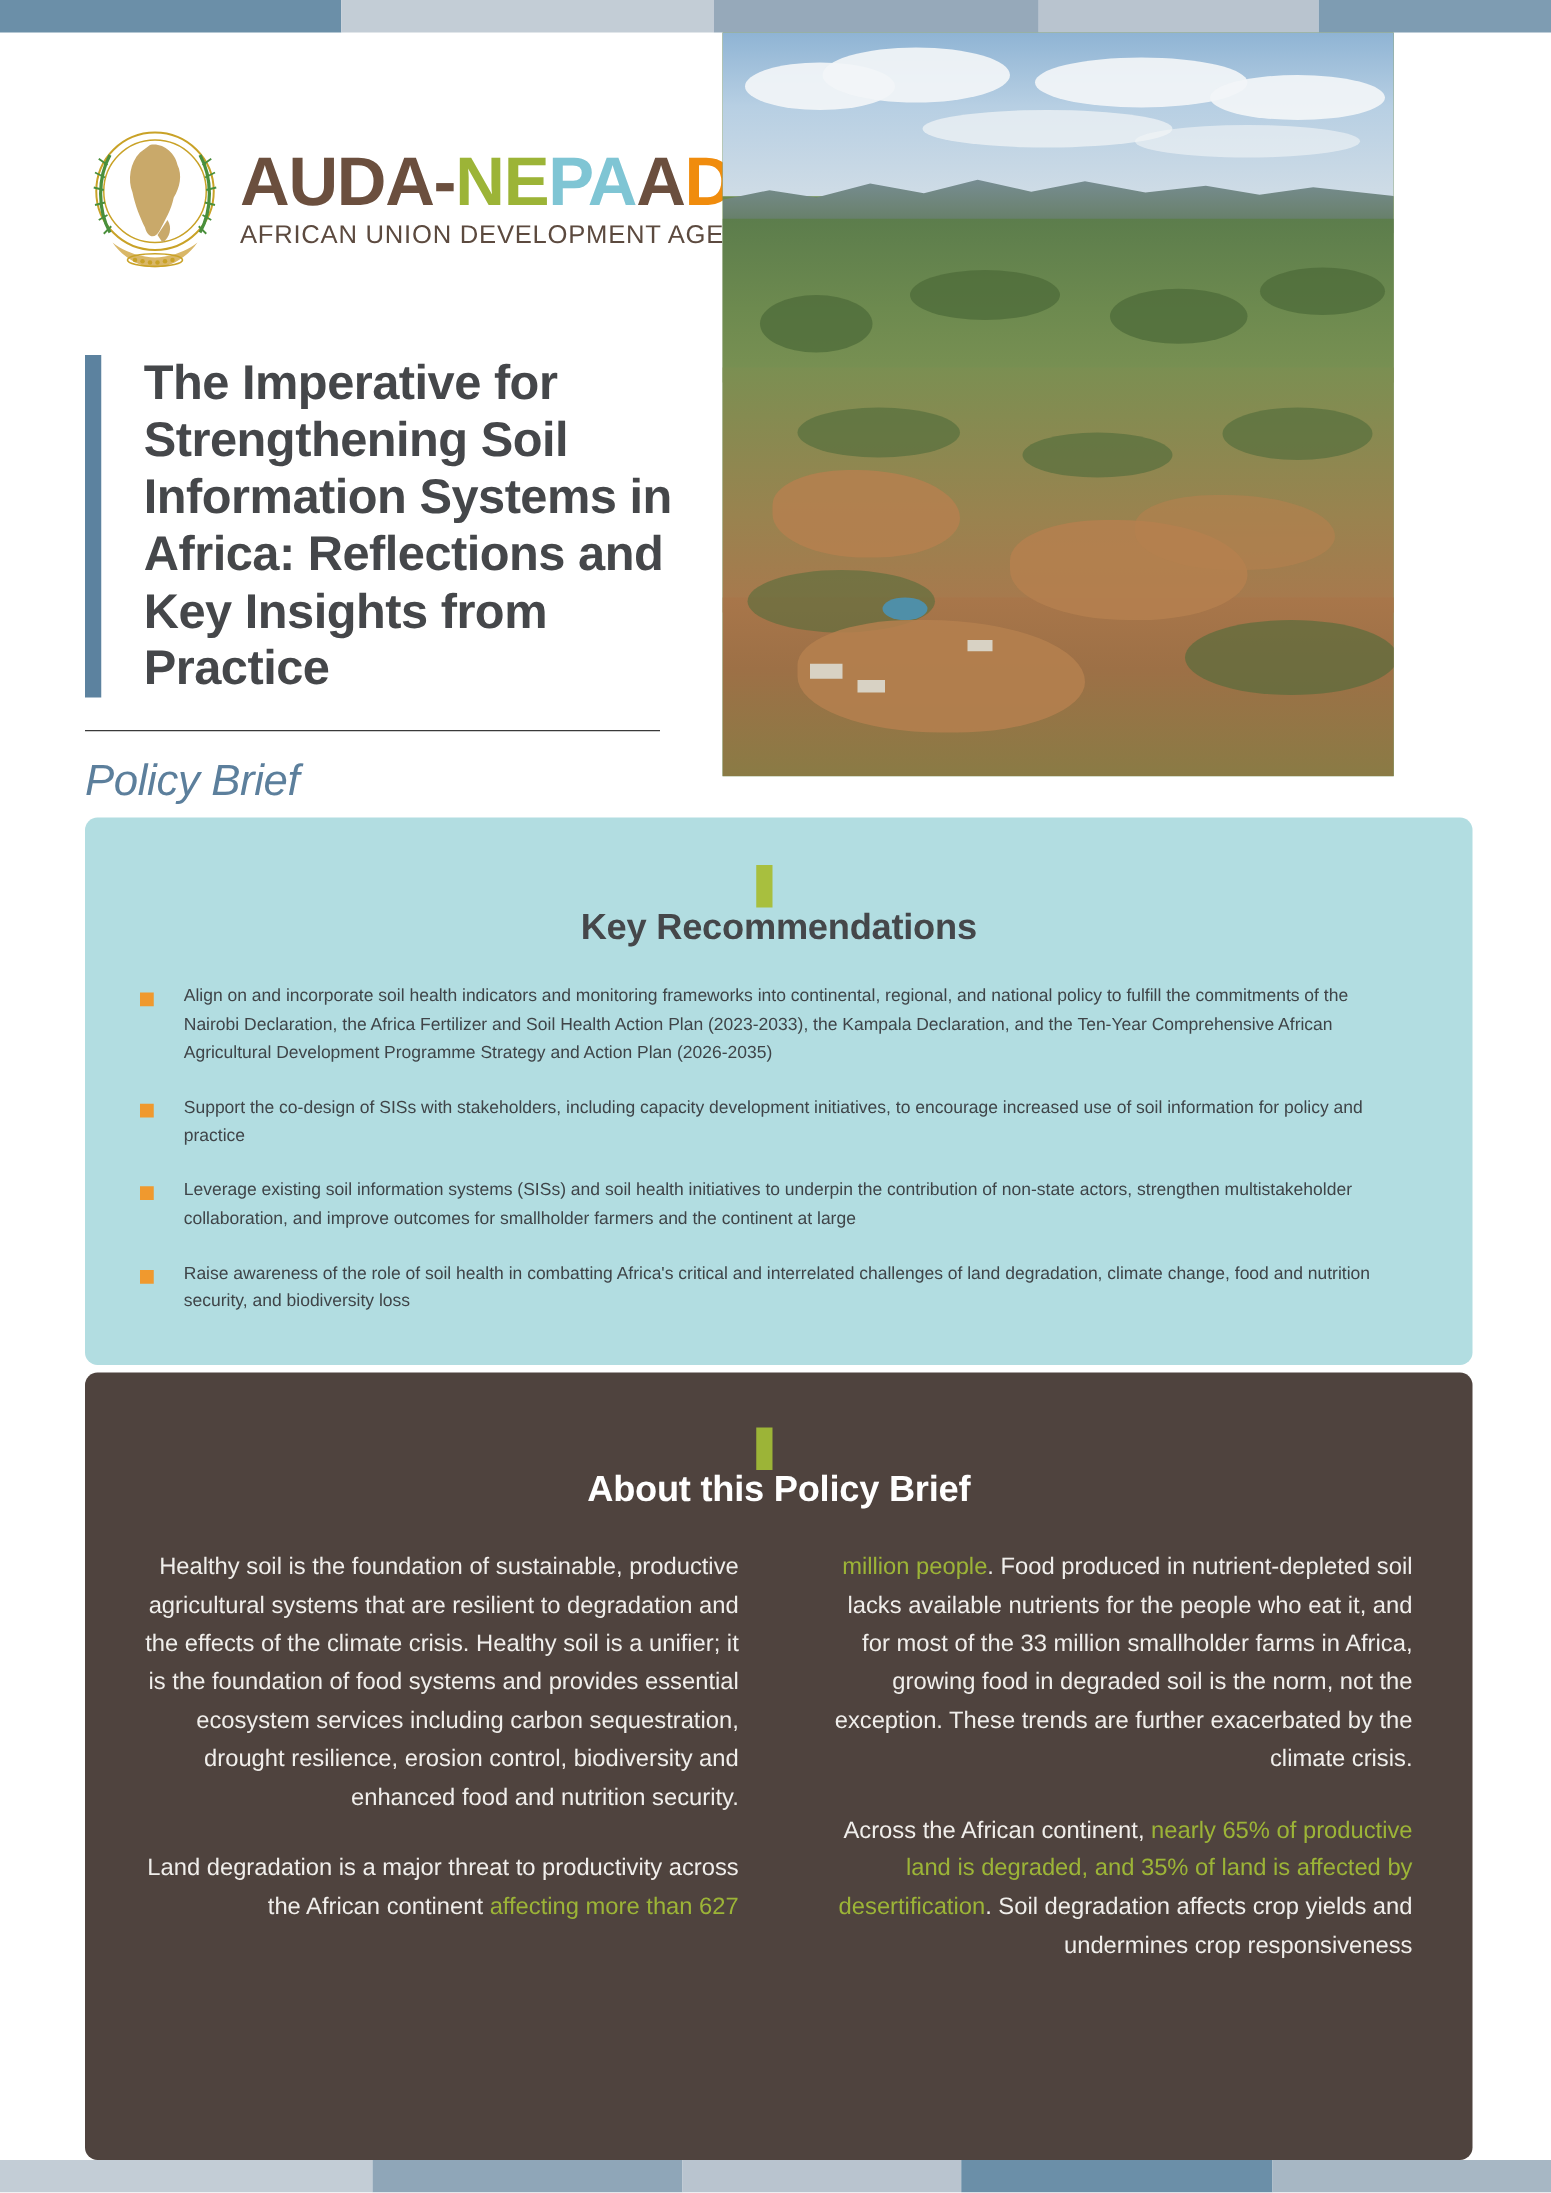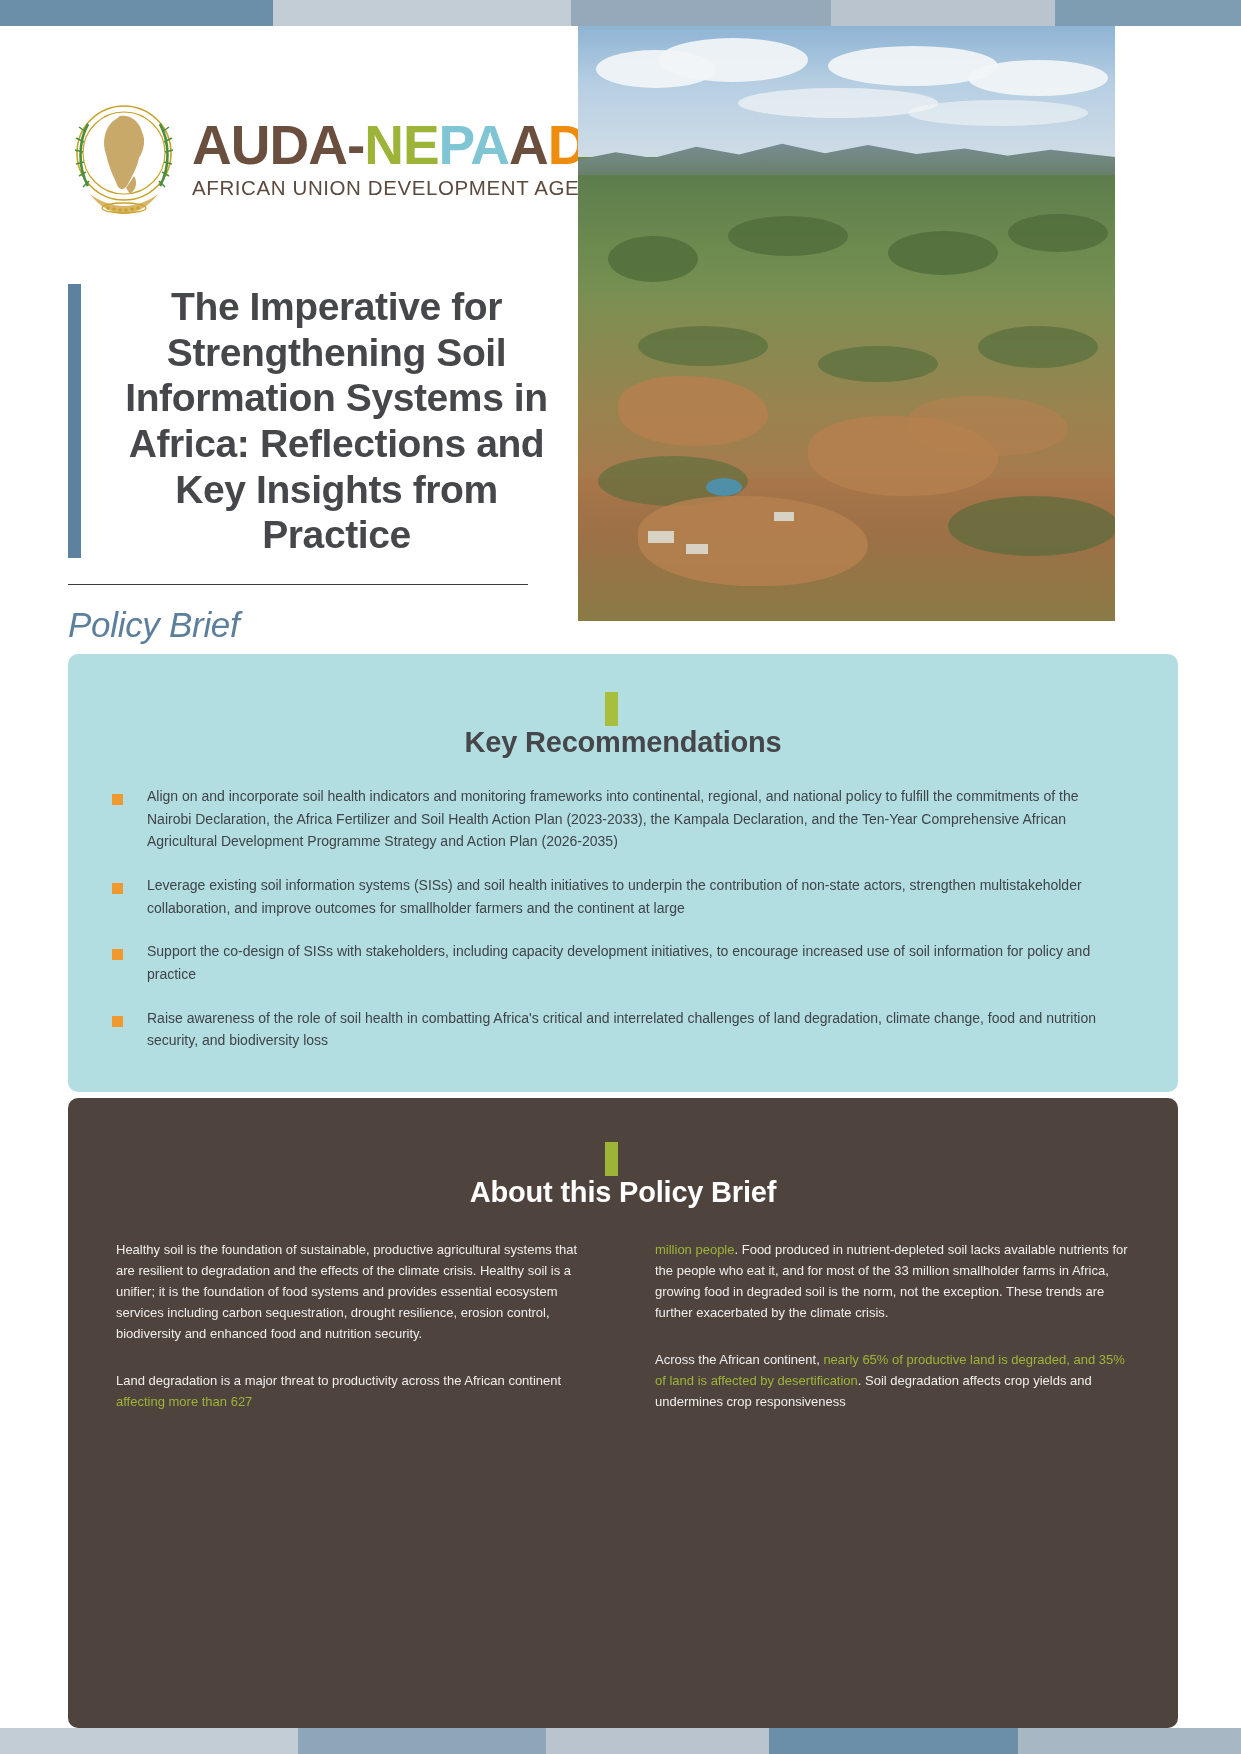--- a/index.html
+++ b/index.html
@@ -69,21 +69,21 @@
     white-space: nowrap;
   }
 
   
   .title-area {
     position: absolute;
     left: 68px;
     top: 258px;
     width: 490px;
   }
-  .title-row { display: flex; text-align: center; }
+  .title-row { display: flex; }
   .title-bar-accent {
     width: 13px;
     background: #5c829f;
     flex: none;
     margin-right: 34px;
   }
   .doc-title {
     font-size: 39px;
     line-height: 1.17;
     font-weight: bold;
@@ -230,23 +230,24 @@
     box-sizing: border-box;
     overflow: hidden;
   }
   .about-cols {
     display: flex;
     gap: 64px;
     margin-top: 30px;
   }
   .about-col {
     flex: 1;
-    font-size: 13px;
+    font-size: 19px;
     line-height: 1.62;
     color: #f0eeeb;
+    text-align: right;
   }
   .about-col p { margin: 0 0 26px 0; }
   .hl { color: #9cb437; }
 </style>
 </head>
 <body>
 
 <div class="edge-bar top">
   <div class="edge-seg" style="width:22%;background:#6b8fa8"></div>
   <div class="edge-seg" style="width:24%;background:#c3cdd6"></div>
@@ -345,25 +346,25 @@
       <div class="head-accent"></div>
       <div class="panel-heading-text">Key Recommendations</div>
     </div>
     <ul class="rec-list">
       <li class="rec-item">
         <span class="rec-bullet"></span>
         <span class="rec-text">Align on and incorporate soil health indicators and monitoring frameworks into continental, regional, and national policy to fulfill the commitments of the Nairobi Declaration, the Africa Fertilizer and Soil Health Action Plan (2023-2033), the Kampala Declaration, and the Ten-Year Comprehensive African Agricultural Development Programme Strategy and Action Plan (2026-2035)</span>
       </li>
       <li class="rec-item">
         <span class="rec-bullet"></span>
-        <span class="rec-text">Leverage existing soil information systems (SISs) and soil health initiatives to underpin the contribution of non-state actors, strengthen multistakeholder collaboration, and improve outcomes for smallholder farmers and the continent at large</span>
+        <span class="rec-text">Support the co-design of SISs with stakeholders, including capacity development initiatives, to encourage increased use of soil information for policy and practice</span>
       </li>
       <li class="rec-item">
         <span class="rec-bullet"></span>
-        <span class="rec-text">Support the co-design of SISs with stakeholders, including capacity development initiatives, to encourage increased use of soil information for policy and practice</span>
+        <span class="rec-text">Leverage existing soil information systems (SISs) and soil health initiatives to underpin the contribution of non-state actors, strengthen multistakeholder collaboration, and improve outcomes for smallholder farmers and the continent at large</span>
       </li>
       <li class="rec-item">
         <span class="rec-bullet"></span>
         <span class="rec-text">Raise awareness of the role of soil health in combatting Africa's critical and interrelated challenges of land degradation, climate change, food and nutrition security, and biodiversity loss</span>
       </li>
     </ul>
   </div>
 
   <div class="panel-about">
     <div class="panel-heading">

